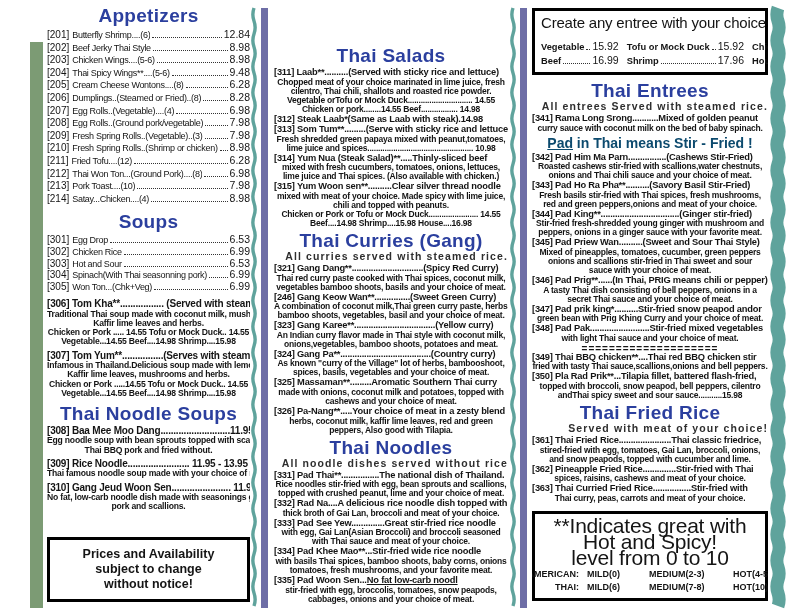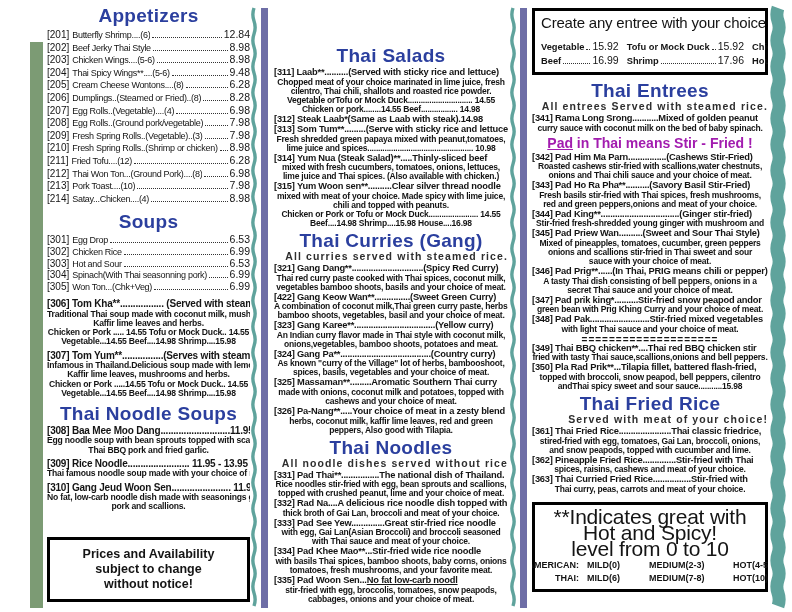--- a/index.html
+++ b/index.html
@@ -35,21 +35,21 @@
   .ul{text-decoration:underline}
   
   .blackbox{border:3px solid #000;background:#fff}
   .notice-box{margin-top:26px;padding:7px 15px;text-align:center;font-size:12.5px;line-height:15px;font-weight:600}
   .create-box{padding:3px 6px 5px 6px}
   .create-title{font-size:15px;line-height:17px;text-align:center;font-weight:500;letter-spacing:-.2px;white-space:nowrap}
   .create-grid{display:grid;grid-template-columns:1fr 1fr 1fr;column-gap:8px;row-gap:1px;margin-top:9px}
   .cb-cell{display:flex;align-items:baseline;line-height:12px}
   .cb-nm{font-size:9.3px;font-weight:600;white-space:nowrap}
   .cb-pr{font-size:10.5px;font-weight:500}
-  .padnote{text-align:center;color:#a21caf;font-weight:bold;font-size:14px;line-height:16px;margin:2px 0 2px 0}
+  .padnote{text-align:center;color:#0c4a6e;font-weight:bold;font-size:14px;line-height:16px;margin:2px 0 2px 0}
   .eqdiv{text-align:center;font-size:10px;line-height:9px;font-weight:700;letter-spacing:1px}
   .spicy-box{margin-top:8px;padding:4px 4px 6px 4px;text-align:center}
   .spicy-l1,.spicy-l2{font-size:21px;line-height:16px;font-weight:400;letter-spacing:-.2px}
   .spicy-grid{margin-top:3px;display:grid;grid-template-columns:80px 62px 84px 60px;justify-content:center;row-gap:3px}
   .sp-cell{font-size:9px;font-weight:700;text-align:left;white-space:nowrap}
   .sp-label{text-align:right;padding-right:8px}
 </style>
 </head>
 <body>
 
@@ -234,21 +234,21 @@
     </div>
 
   <h2 class="title mt6 mb2">Thai Noodle Soups</h2>
   <div>
 
       <div class="entry">
         <div class="ehead">[308]  Baa Mee Moo Dang...........................11.95</div>
         <div>
 
         <div class="eline">Egg noodle soup with bean sprouts topped with scallions,</div>
-          <div class="eline">Thai BBQ pork  and fried garlic.</div>
+          <div class="eline">Thai BBQ pork  and fried without.</div>
         </div>
       </div>
 
       <div class="entry">
         <div class="ehead">[309]  Rice Noodle........................ 11.95 - 13.95</div>
         <div>
 
         <div class="eline">Thai famous noodle soup made with your choice of meat.</div>
         </div>
       </div>
@@ -328,21 +328,21 @@
       <div class="entry">
         <div class="ehead">[321] Gang Dang**..............................(Spicy Red Curry)</div>
         <div>
 
         <div class="eline">Thai red curry paste cooked with Thai spices, coconut milk,</div>
           <div class="eline">vegetables bamboo shoots, basils and your choice of meat.</div>
         </div>
       </div>
 
       <div class="entry">
-        <div class="ehead">[422] Gang Keow Wan**...............(Sweet Green Curry)</div>
+        <div class="ehead">[246] Gang Keow Wan**...............(Sweet Green Curry)</div>
         <div>
 
         <div class="eline">A combination of coconut milk,Thai green curry paste, herbs,</div>
           <div class="eline">bamboo shoots, vegetables, basil and your choice of  meat.</div>
         </div>
       </div>
 
       <div class="entry">
         <div class="ehead">[323] Gang Karee**..................................(Yellow curry)</div>
         <div>
@@ -506,20 +506,21 @@
         <div class="eline">Fresh basils stir-fried with Thai spices, fresh mushrooms,</div>
           <div class="eline">red and green peppers,onions and meat of your choice.</div>
         </div>
       </div>
 
       <div class="entry">
         <div class="ehead">[344]  Pad King**.................................(Ginger stir-fried)</div>
         <div>
 
         <div class="eline">Stir-fried fresh-shredded young ginger with mushroom and</div>
+          <div class="eline">peppers, onions in a ginger sauce with your favorite meat.</div>
         </div>
       </div>
 
       <div class="entry">
         <div class="ehead">[345]  Pad Priew Wan..........(Sweet and Sour Thai Style)</div>
         <div>
 
         <div class="eline">Mixed of pineapples, tomatoes, cucumber, green peppers</div>
           <div class="eline">onions and scallions stir-fried in Thai sweet and sour</div>
           <div class="eline">sauce with your choice of meat.</div>

